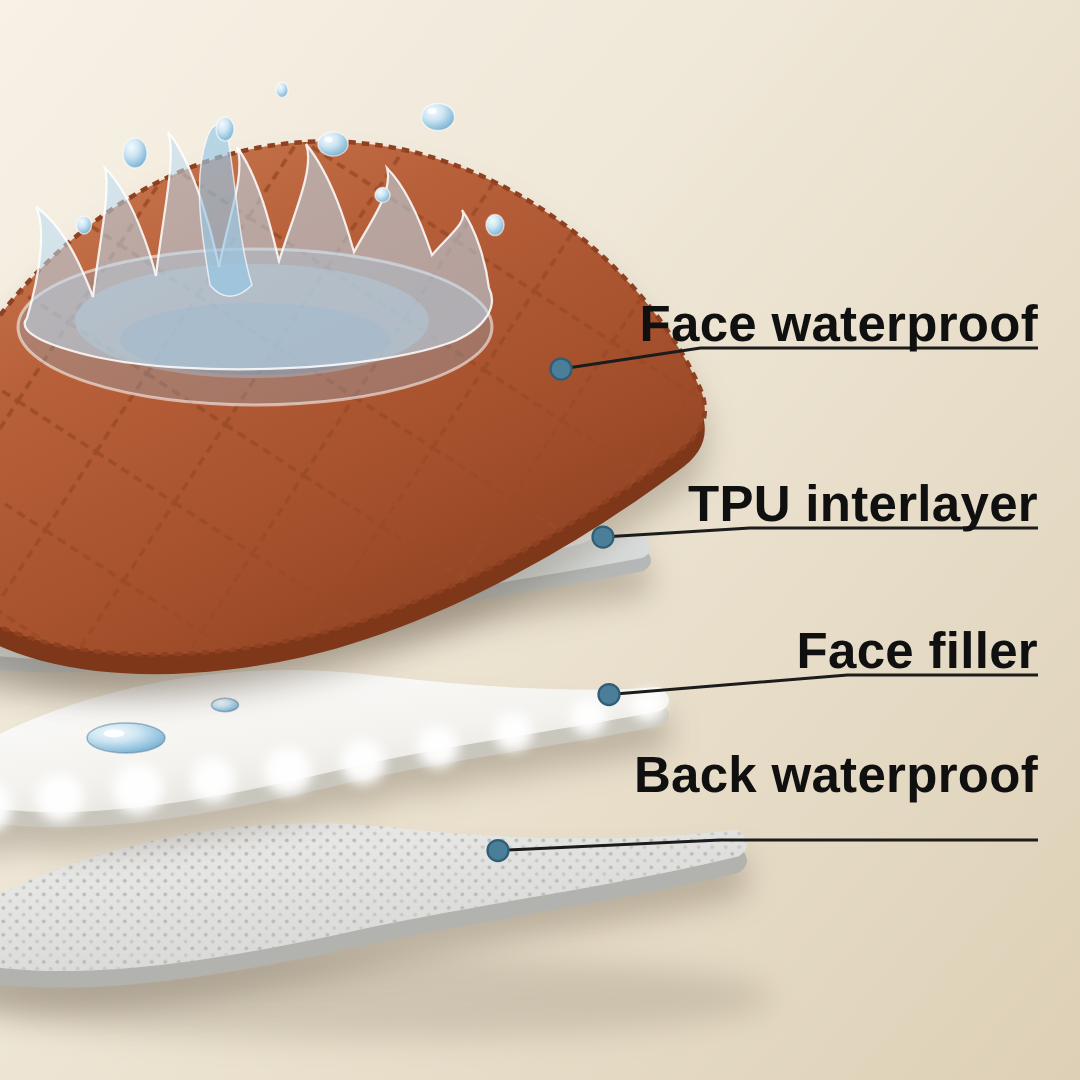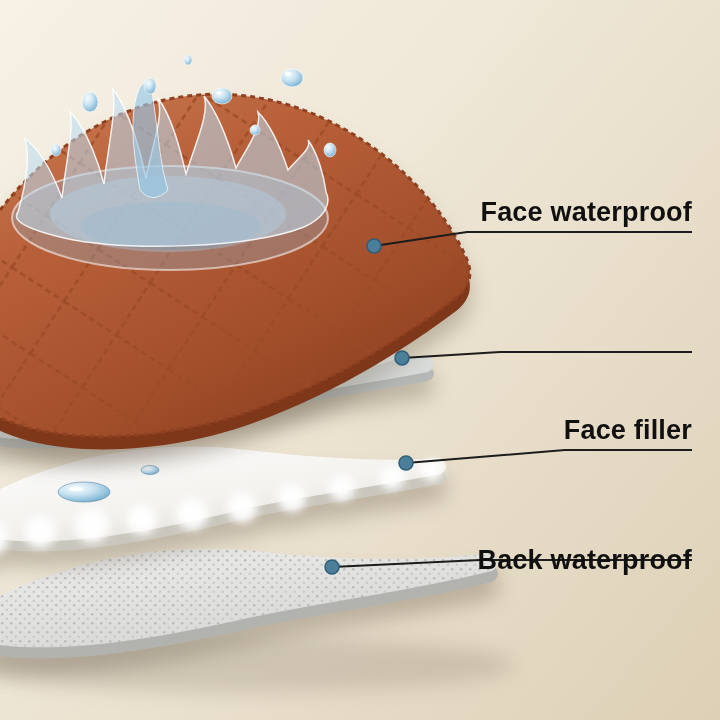--- a/index.html
+++ b/index.html
@@ -9,21 +9,21 @@
     overflow:hidden;
     background:linear-gradient(130deg,#f7f1e6 0%,#efe7d7 40%,#ddd0b6 100%);
     font-family:"Liberation Sans",sans-serif;
   }
   .canvas svg{position:absolute;inset:0;}
   .layer{filter:drop-shadow(0 16px 10px rgba(90,75,60,.30));}
   .callout-label{
     position:absolute;
     right:28px;
     font-weight:700;
-    font-size:27px;
+    font-size:34px;
     letter-spacing:.2px;
     color:#101010;
     white-space:nowrap;
   }
 </style>
 </head>
 <body>
 
 <div class="canvas">
 
@@ -159,16 +159,17 @@
     </g>
     <g fill="#4b7e99" stroke="#2f5e78" stroke-width="1.5">
       <circle cx="374" cy="246" r="7"></circle>
       <circle cx="402" cy="358" r="7"></circle>
       <circle cx="406" cy="463" r="7"></circle>
       <circle cx="332" cy="567" r="7"></circle>
     </g>
   </svg>
 
   <div class="callout-label" style="top:197px">Face waterproof</div>
+  <div class="callout-label" style="top:317px">TPU interlayer</div>
   <div class="callout-label" style="top:415px">Face filler</div>
-  <div class="callout-label" style="top:545px">Back waterproof</div>
+  <div class="callout-label" style="top:498px">Back waterproof</div>
 
 </div>
 
 </body></html>

